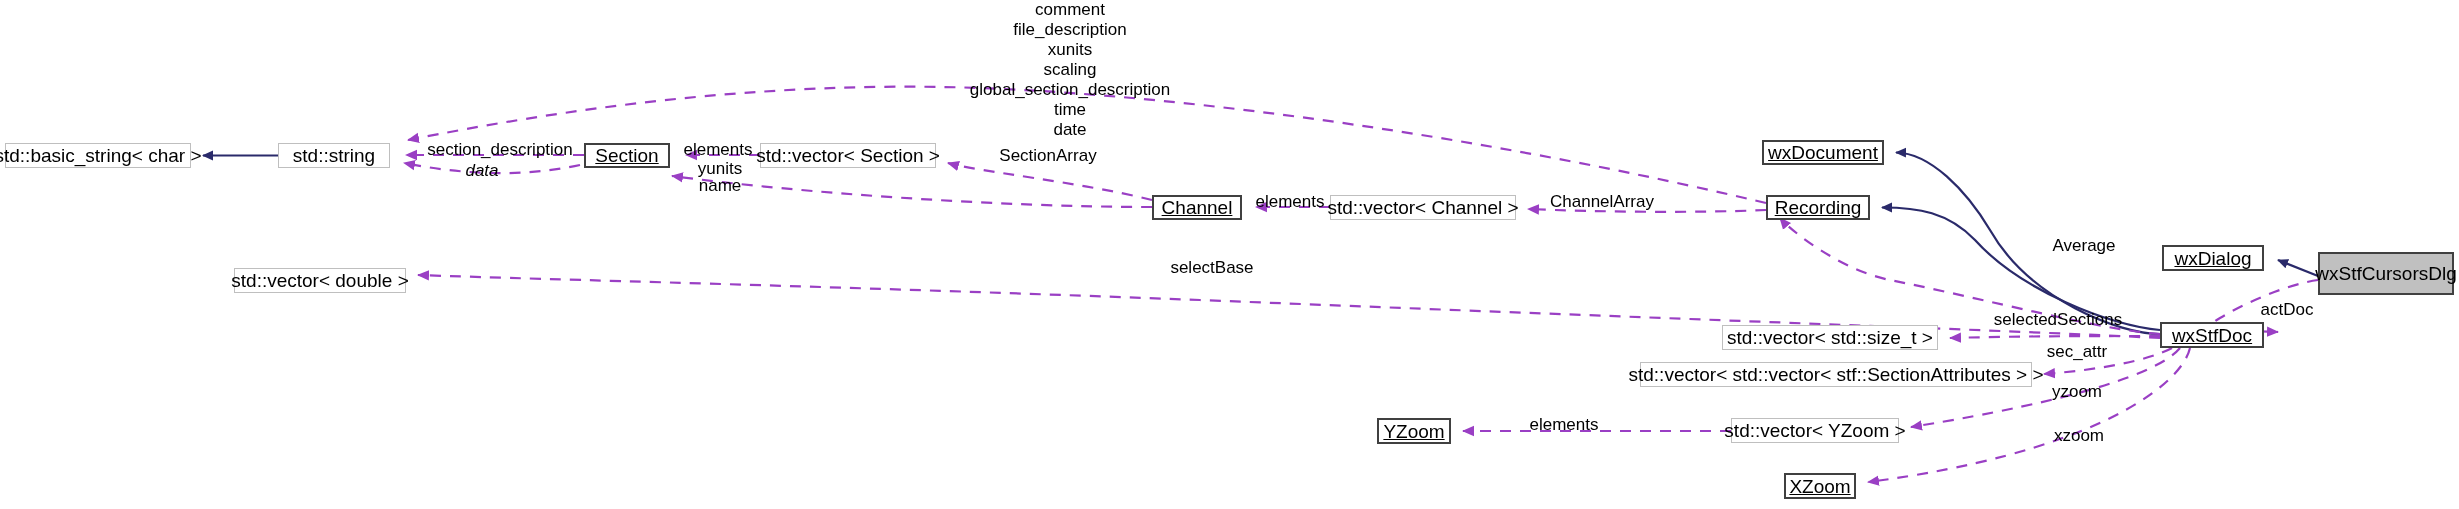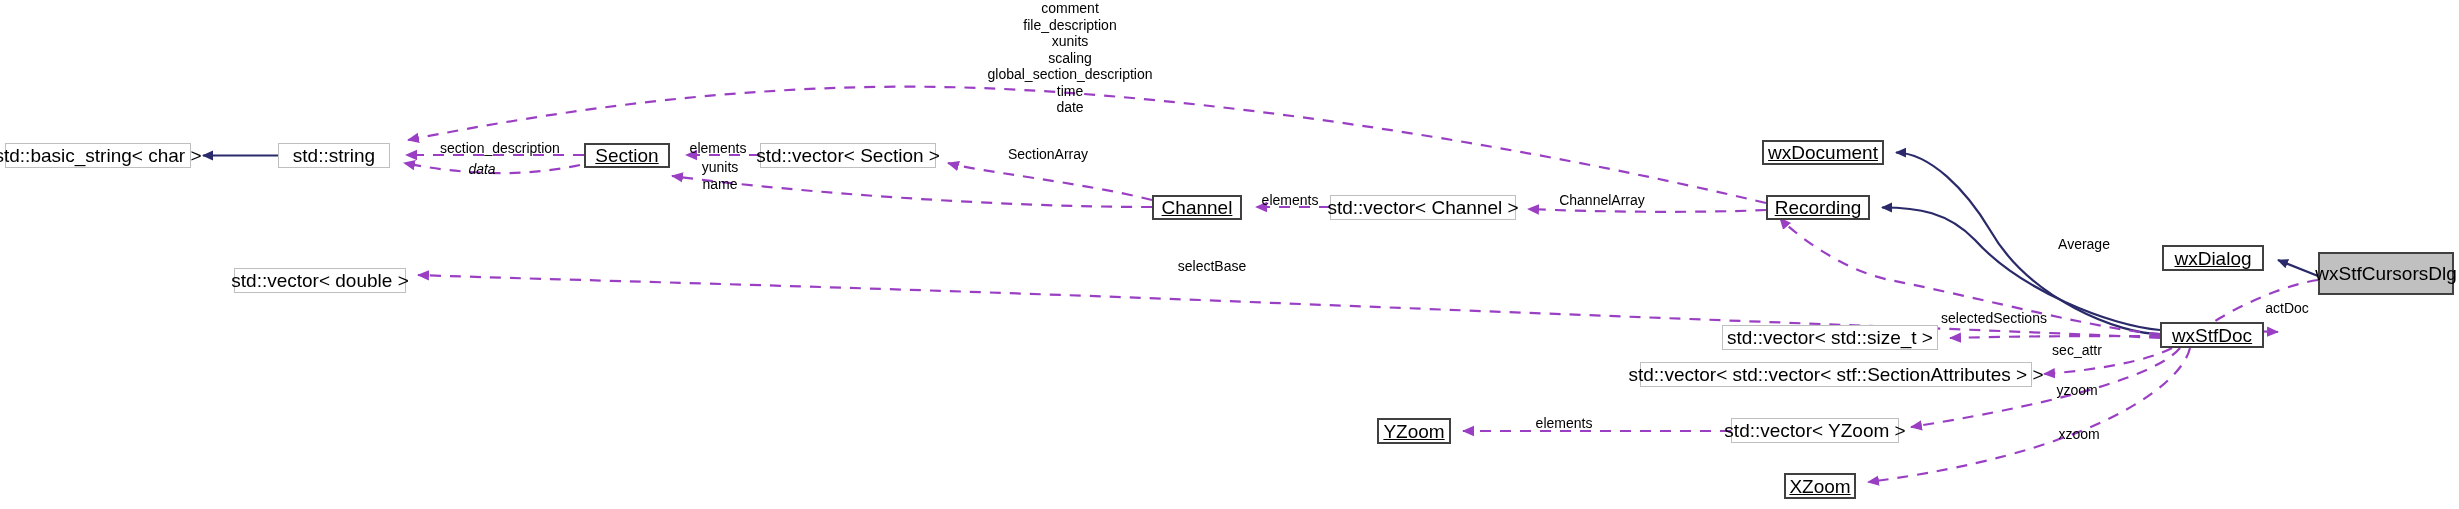--- a/index.html
+++ b/index.html
@@ -42,21 +42,21 @@
   .node.solid {
     border: 2px solid #404040;
     text-decoration: underline;
   }
   .node.current {
     border: 2px solid #404040;
     background: #c0c0c0;
   }
   .edge-label {
     position: absolute;
-    font-size: 14px;
+    font-size: 17px;
     color: #000000;
     white-space: nowrap;
     line-height: 1.18;
     background: transparent;
   }
   .edge-label.center { text-align: center; }
 </style>
 </head>
 <body>
 
@@ -156,19 +156,19 @@
   <div class="edge-label center" style="left:452px;top:161px;width:60px;font-style:italic;">data</div>
   <div class="edge-label center" style="left:676px;top:140px;width:84px;">elements</div>
   <div class="edge-label center" style="left:690px;top:159px;width:60px;">yunits</div>
   <div class="edge-label center" style="left:690px;top:176px;width:60px;">name</div>
   <div class="edge-label center" style="left:988px;top:146px;width:120px;">SectionArray</div>
   <div class="edge-label center" style="left:1248px;top:192px;width:84px;">elements</div>
   <div class="edge-label center" style="left:1539px;top:192px;width:126px;">ChannelArray</div>
   <div class="edge-label center" style="left:2040px;top:236px;width:88px;">Average</div>
   <div class="edge-label center" style="left:2249px;top:300px;width:76px;">actDoc</div>
   <div class="edge-label center" style="left:1156px;top:258px;width:112px;">selectBase</div>
-  <div class="edge-label center" style="left:1912px;top:310px;width:164px;text-align:center;">selectedSections</div>
+  <div class="edge-label center" style="left:1976px;top:310px;width:164px;text-align:center;">selectedSections</div>
   <div class="edge-label center" style="left:2034px;top:342px;width:86px;">sec_attr</div>
   <div class="edge-label center" style="left:2038px;top:382px;width:78px;">yzoom</div>
   <div class="edge-label center" style="left:2040px;top:426px;width:78px;">xzoom</div>
   <div class="edge-label center" style="left:1522px;top:415px;width:84px;">elements</div>
 
 </div>
 
 </body></html>

